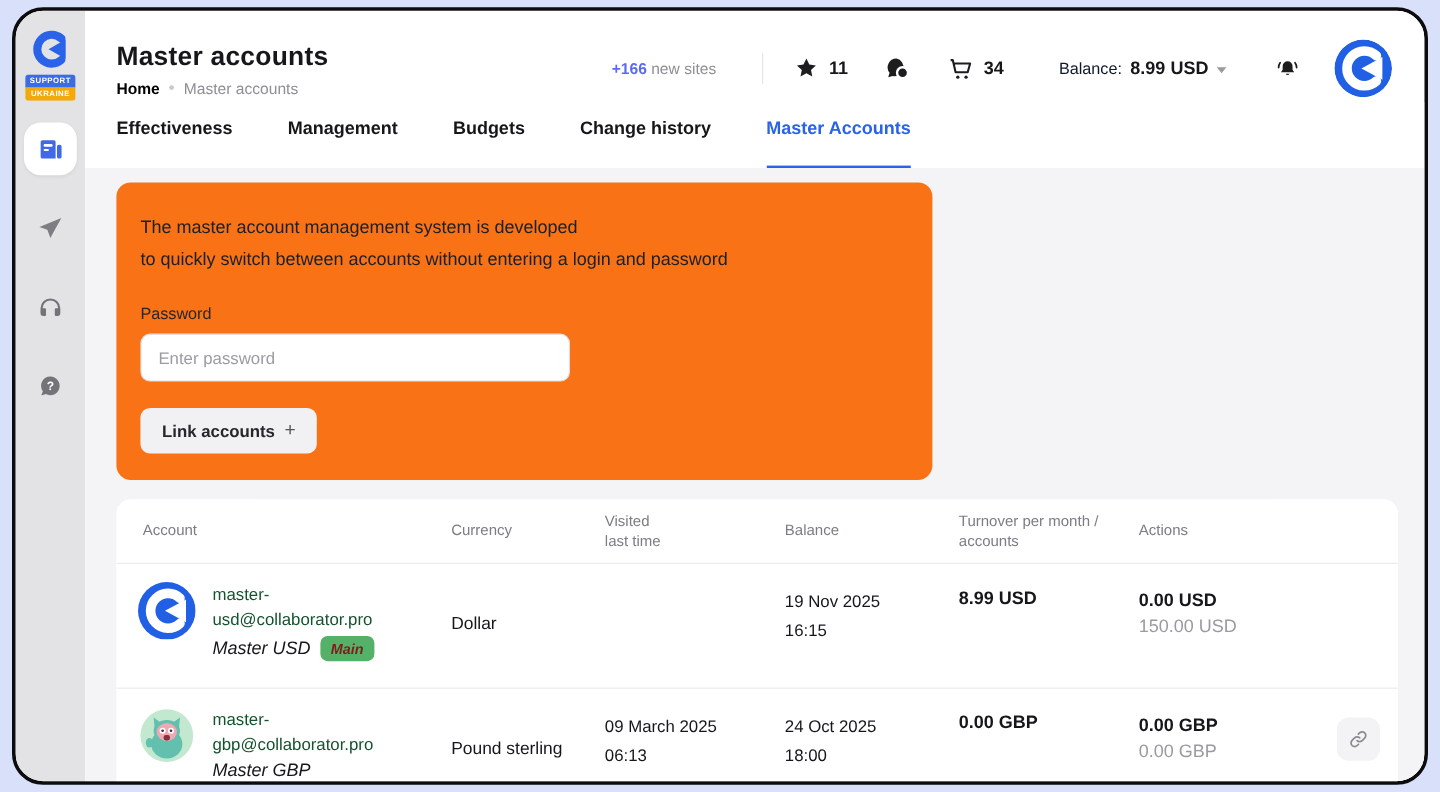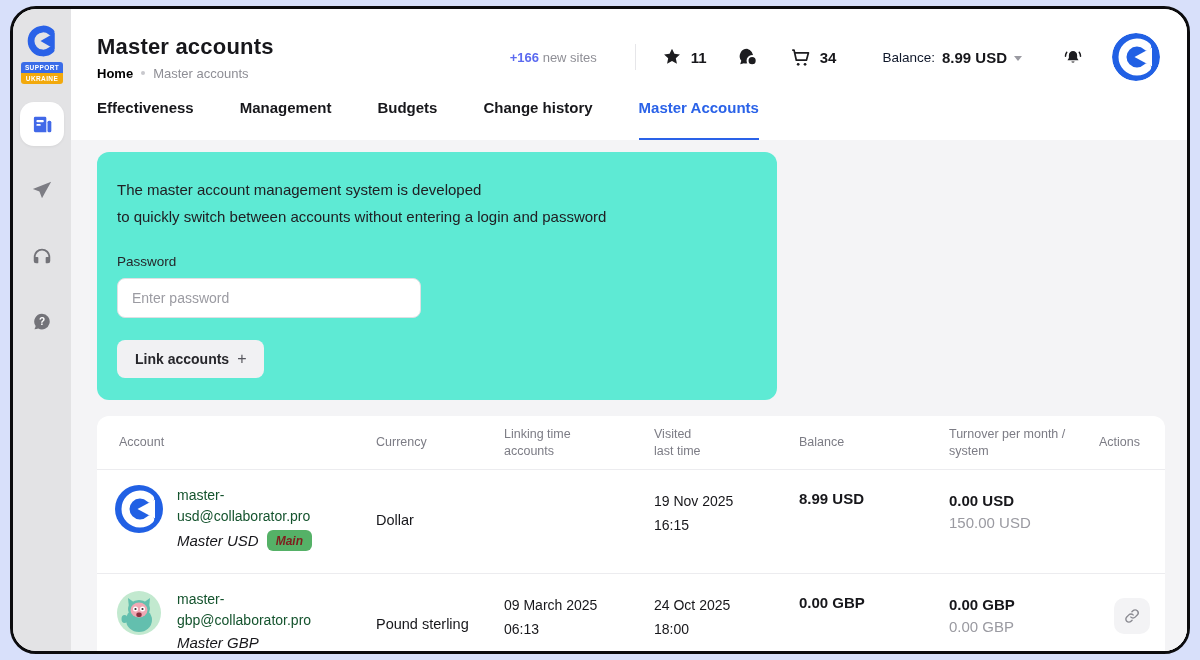--- a/index.html
+++ b/index.html
@@ -44,27 +44,27 @@
   .bell-wrap { margin-left:40px; cursor:pointer; display:flex; }
   .avatar-logo { width:48px; height:48px; margin-left:28px; cursor:pointer; border-radius:50%; }
 
   .tabs { display:flex; gap:46px; padding:14px 26px 0 26px; height:55px; background:#fff; }
   .tab { font-size:15px; font-weight:700; color:#17171b; padding-bottom:13px; cursor:pointer; white-space:nowrap; }
   .tab.active { color:#2a62e8; border-bottom:2.5px solid #2a62e8; }
 
   
   .content { flex:1; background:#f4f4f6; padding:12px 21px 0 26px; overflow:hidden; }
 
-  .form-card { width:680px; background:#5eead4; border-radius:12px; padding:24px 20px 22px 20px; }
+  .form-card { width:680px; background:#f97316; border-radius:12px; padding:24px 20px 22px 20px; }
   .form-desc { font-size:15px; color:#202024; line-height:27px; }
   .form-row { display:flex; gap:24px; margin-top:24px; }
   .field label { display:block; font-size:13.5px; color:#26262a; margin-bottom:9px; }
   .field input { height:40px; border:1px solid #dfdfe3; border-radius:8px; padding:0 14px; font-size:14px; color:#2a2a2e; outline:none; font-family:inherit; background:#fff; }
   .field input::placeholder { color:#9b9ba2; }
-  .f-email input { width:312px; } .f-pass input { width:304px; }
+  .f-email input { width:312px; } .f-pass input { width:358px; }
   .link-btn { margin-top:22px; height:38px; background:#f1f1f3; border:none; border-radius:8px; padding:0 18px; font-size:14px; font-weight:600; color:#27272b; cursor:pointer; display:inline-flex; align-items:center; gap:8px; font-family:inherit; }
   .link-btn .plus { font-weight:400; font-size:16px; color:#55555c; }
 
   .table-card { width:1068px; background:#fff; border-radius:12px 12px 0 0; margin-top:16px; height:300px; overflow:hidden; }
   .t-grid { display:grid; grid-template-columns:279px 128px 150px 145px 150px 150px 66px; }
   .t-head { height:54px; align-items:center; border-bottom:1px solid #ececef; }
   .t-head > div { font-size:12.5px; color:#7c7c85; line-height:17px; }
   .t-head > div:first-child { padding-left:22px; }
   .t-head .col-actions { text-align:left; }
 
@@ -219,24 +219,23 @@
           <button class="link-btn">
             <span>Link accounts</span>
             <span class="plus">+</span>
           </button>
         </div>
 
         <div class="table-card">
           <div class="t-grid t-head">
             <div>Account</div>
             <div>Currency</div>
-            <div><span>Linking time</span><br><span>accounts</span></div>
             <div><span>Visited</span><br><span>last time</span></div>
             <div>Balance</div>
-            <div><span>Turnover per month /</span><br><span>system</span></div>
+            <div><span>Turnover per month /</span><br><span>accounts</span></div>
             <div class="col-actions">Actions</div>
           </div>
 
           <div class="t-grid t-row row-1">
             <div class="cell-account">
               <svg class="acct-avatar" viewBox="0 0 48 48">
                 <circle cx="24" cy="24" r="24" fill="#2160e4"></circle>
                 <path d="M35 13.5 A14.5 14.5 0 1 0 35 34.5" stroke="#fff" stroke-width="8" fill="none" stroke-linecap="round"></path>
                 <path d="M40 14.5 L22.5 24 L40 33.5 Z" fill="#fff"></path>
               </svg>

